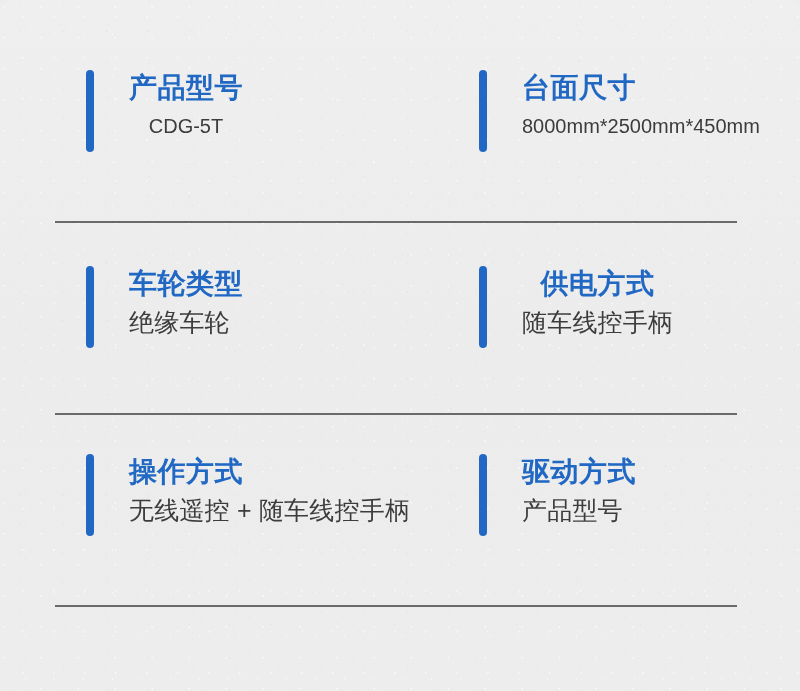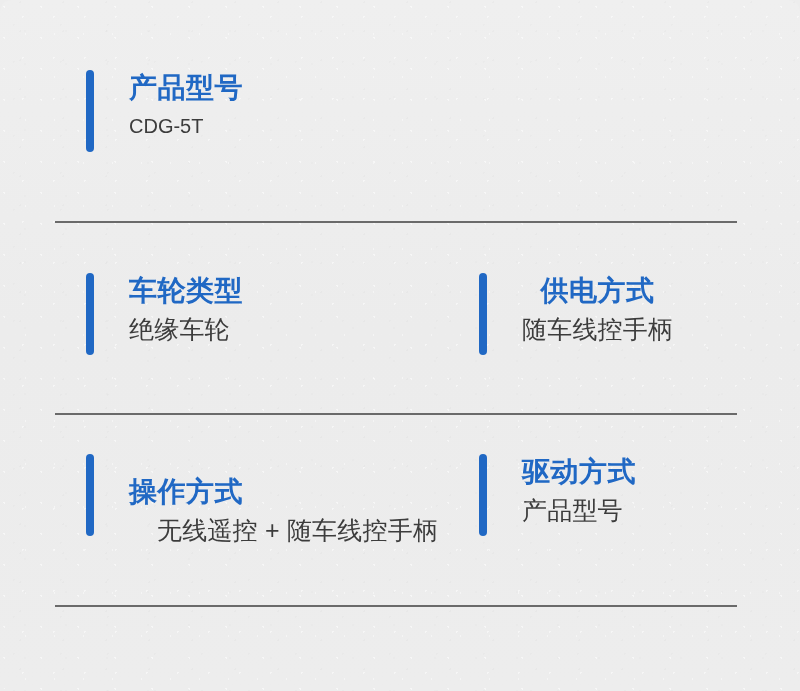--- a/index.html
+++ b/index.html
@@ -44,21 +44,21 @@
   }
 
   
   .spec-row {
     position: absolute;
     left: 0;
     width: 800px;
     height: 192px;
   }
   .spec-row.row-0 { top: 30px; }
-  .spec-row.row-1 { top: 233px; text-decoration: underline; }
+  .spec-row.row-1 { top: 226px; text-decoration: underline; }
   .spec-row.row-2 { top: 414px; }
 
   
   .row-divider {
     position: absolute;
     left: 55px;
     width: 682px;
     height: 2px;
     background-color: #6a6a6a;
   }
@@ -121,21 +121,28 @@
 <body>
 
 <div class="spec-sheet" style="background-color: rgb(237, 237, 237);">
   <div class="spec-grid">
 
     <div class="spec-row row-0">
       <div class="spec-cell col-0">
         <span class="accent-bar" style="background-color: rgb(32, 104, 196);"></span>
         <span class="cell-text">
           <span class="cell-label" style="color: rgb(32, 104, 196);">产品型号</span>
-          <span class="cell-value latin" style="color: rgb(60, 60, 60);">CDG-5T</span>
+          <span class="cell-value latin" style="color: rgb(60, 60, 60); text-align: center;">CDG-5T</span>
+        </span>
+      </div>
+      <div class="spec-cell col-1">
+        <span class="accent-bar" style="background-color: rgb(32, 104, 196);"></span>
+        <span class="cell-text">
+          <span class="cell-label" style="color: rgb(32, 104, 196);">台面尺寸</span>
+          <span class="cell-value latin" style="color: rgb(60, 60, 60);">8000mm*2500mm*450mm</span>
         </span>
       </div>
     </div>
 
     <div class="spec-row row-1">
       <div class="spec-cell col-0">
         <span class="accent-bar" style="background-color: rgb(32, 104, 196);"></span>
         <span class="cell-text">
           <span class="cell-label" style="color: rgb(32, 104, 196);">车轮类型</span>
           <span class="cell-value" style="color: rgb(60, 60, 60);">绝缘车轮</span>
@@ -147,22 +154,22 @@
           <span class="cell-label" style="color: rgb(32, 104, 196); text-align: center;">供电方式</span>
           <span class="cell-value" style="color: rgb(60, 60, 60);">随车线控手柄</span>
         </span>
       </div>
     </div>
 
     <div class="spec-row row-2">
       <div class="spec-cell col-0">
         <span class="accent-bar" style="background-color: rgb(32, 104, 196);"></span>
         <span class="cell-text">
-          <span class="cell-label" style="color: rgb(32, 104, 196); margin-top: 20px;">操作方式</span>
-          <span class="cell-value" style="color: rgb(60, 60, 60); margin-left: 28px;">无线遥控 + 随车线控手柄</span>
+          <span class="cell-label" style="color: rgb(32, 104, 196);">操作方式</span>
+          <span class="cell-value" style="color: rgb(60, 60, 60);">无线遥控 + 随车线控手柄</span>
         </span>
       </div>
       <div class="spec-cell col-1">
         <span class="accent-bar" style="background-color: rgb(32, 104, 196);"></span>
         <span class="cell-text">
           <span class="cell-label" style="color: rgb(32, 104, 196);">驱动方式</span>
           <span class="cell-value" style="color: rgb(60, 60, 60);">产品型号</span>
         </span>
       </div>
     </div>

